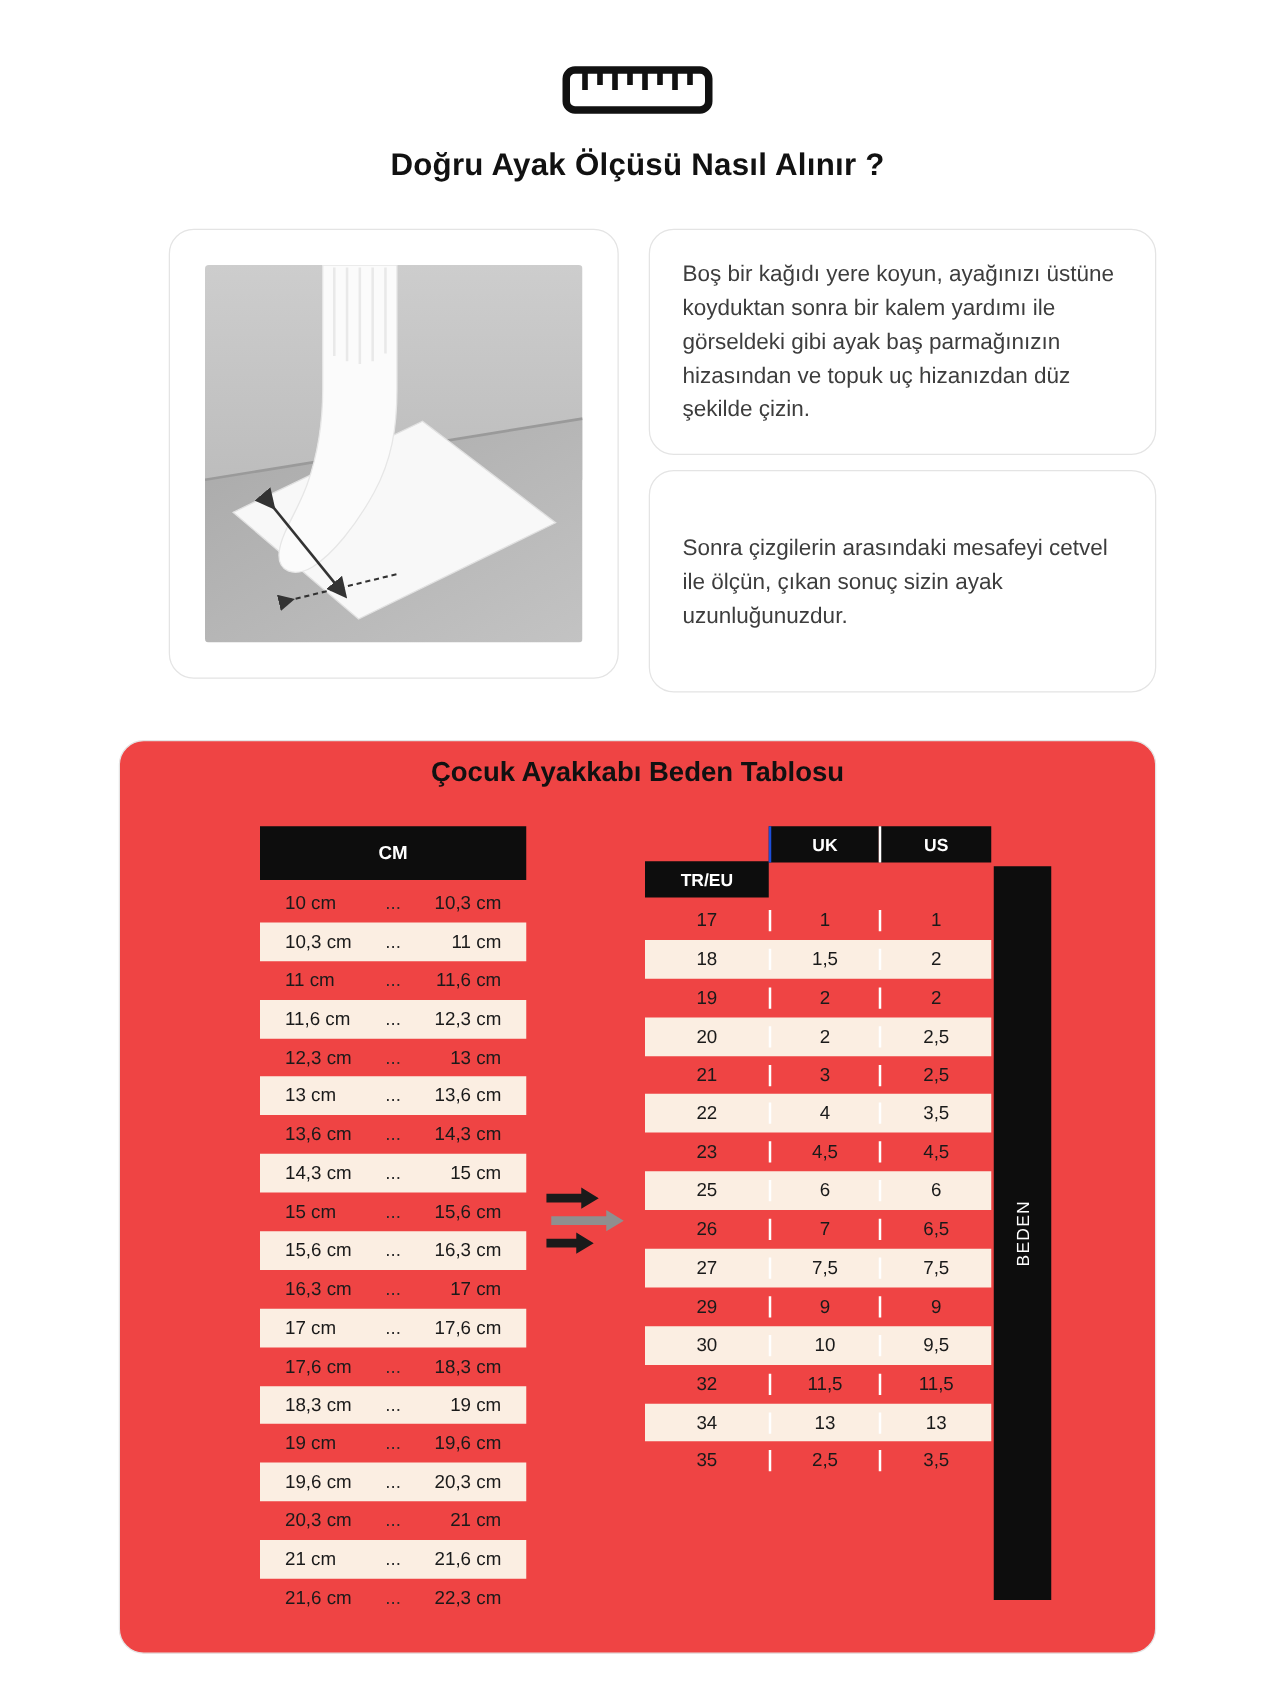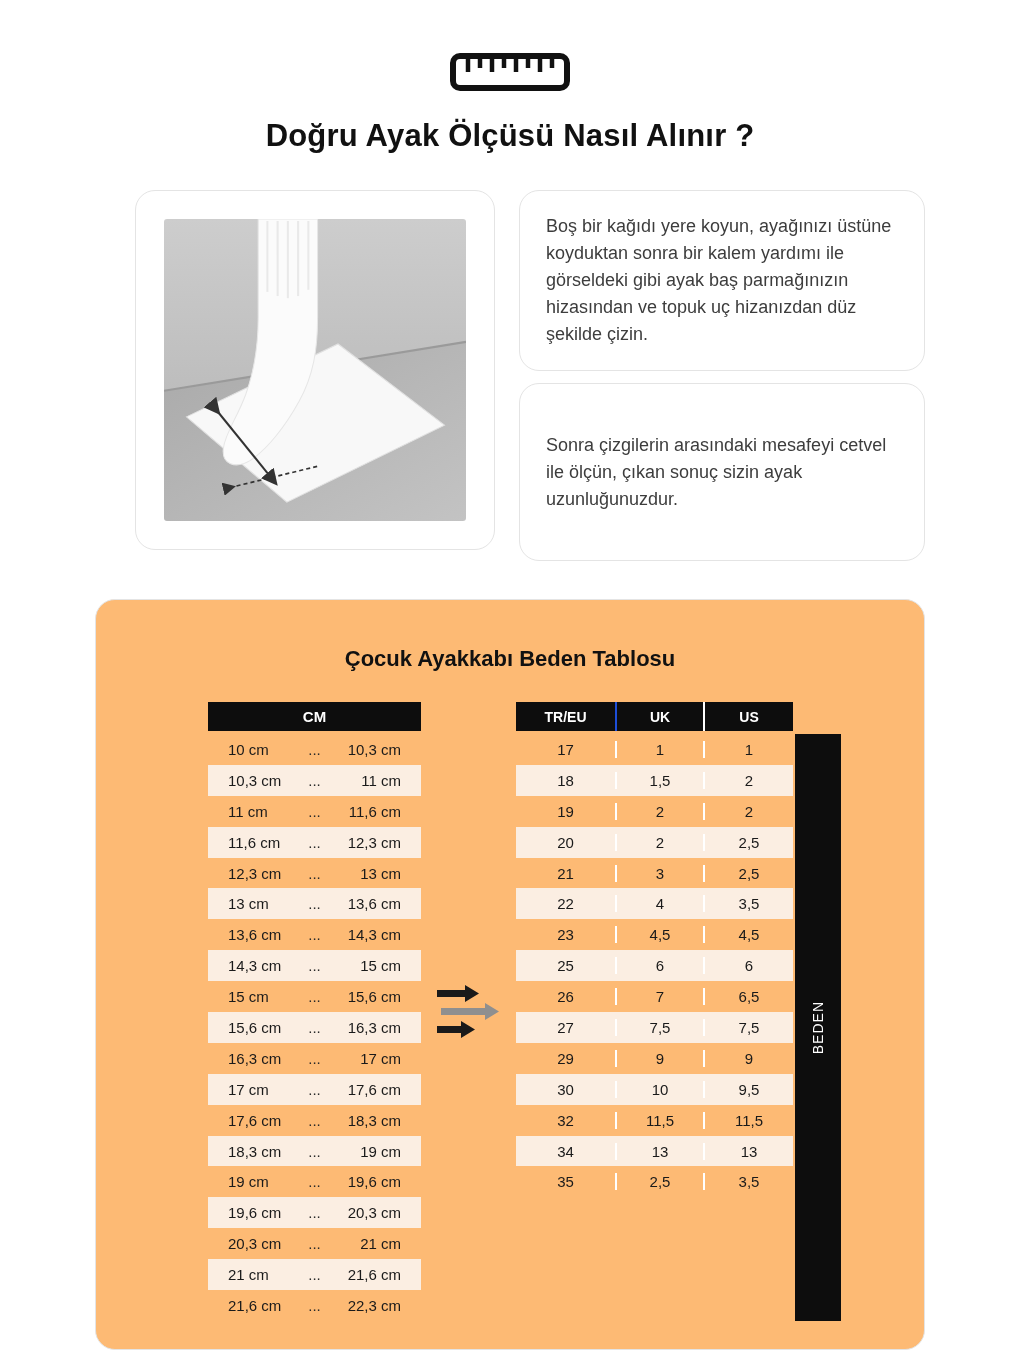--- a/index.html
+++ b/index.html
@@ -11,21 +11,21 @@
   body{
     margin:0;
     width:1020px;
     min-height:1360px;
     background:#ffffff;
     font-family:"Liberation Sans", sans-serif;
     color:#1a1a1a;
   }
   .ruler-wrap{display:flex;justify-content:center;padding-top:52px;}
   .page-title{
-    text-align:center;font-size:31px;font-weight:bold;
+    text-align:center;font-size:25px;font-weight:bold;
     margin:26px 0 0;letter-spacing:.2px;color:#111;
   }
   .top-section{display:flex;gap:24px;margin:36px 95px 0;padding-left:40px;}
   .photo-card{
     width:360px;height:360px;flex:none;
     border:1px solid var(--card-border);border-radius:20px;
     padding:28px;background:#fff;
   }
   .photo-card svg{width:100%;height:100%;display:block;border-radius:3px;}
   .text-col{flex:1;display:flex;flex-direction:column;gap:12px;}
@@ -33,45 +33,45 @@
     border:1px solid var(--card-border);border-radius:20px;
     padding:22px 26px;font-size:18px;line-height:1.5;color:#3d3d3d;background:#fff;
   }
   .info-card.first{min-height:170px;}
   .info-card.second{min-height:178px;display:flex;align-items:center;}
   .info-card p{margin:0;}
 
   .table-card{
     margin:38px 95px 42px;
     border:1px solid var(--card-border);border-radius:20px;
-    padding:46px 0 28px;background:#fdba74;
+    padding:12px 0 28px;background:#ef4444;
   }
   .table-title{text-align:center;font-size:22px;font-weight:bold;margin:0 0 30px;color:#111;}
   .tables-row{display:flex;align-items:flex-start;padding-left:112px;}
 
   .cm-table{width:213px;flex:none;}
   .thead{
     background:var(--head-bg);color:#fff;font-weight:bold;font-size:15px;
-    height:29px;display:flex;align-items:center;justify-content:center;margin-bottom:3px;
+    height:43px;display:flex;align-items:center;justify-content:center;margin-bottom:3px;
   }
   .trow{display:flex;align-items:center;height:30.9px;font-size:15px;}
   .tbody .trow:nth-child(even){background:var(--stripe);}
   .cm-table .c0{width:90px;padding-left:20px;text-align:left;}
   .cm-table .c1{width:33px;text-align:center;color:#2a2a2a;}
   .cm-table .c2{width:90px;padding-right:20px;text-align:right;}
 
   .arrows-wrap{width:95px;flex:none;display:flex;justify-content:center;align-self:center;}
 
   .size-table{width:277px;flex:none;}
   .size-head{display:flex;margin-bottom:3px;}
   .size-head .hcell{
     background:var(--head-bg);color:#fff;font-weight:bold;font-size:14px;
     height:29px;display:flex;align-items:center;justify-content:center;
   }
-  .hcell.h0{width:99px;}
+  .hcell.h0{width:99px;margin-top:28px;}
   .hcell.h1{width:88px;border-left:2px solid #1d4ed8;}
   .hcell.h2{width:90px;border-left:2px solid #fff;}
   .size-table .c0{width:99px;text-align:center;}
   .size-table .c1{width:88px;border-left:2px solid #fff;text-align:center;}
   .size-table .c2{width:90px;border-left:2px solid #fff;text-align:center;}
 
   .beden-bar{
     width:46px;flex:none;margin-left:2px;margin-top:32px;height:587px;
     background:var(--head-bg);display:flex;align-items:center;justify-content:center;
   }

